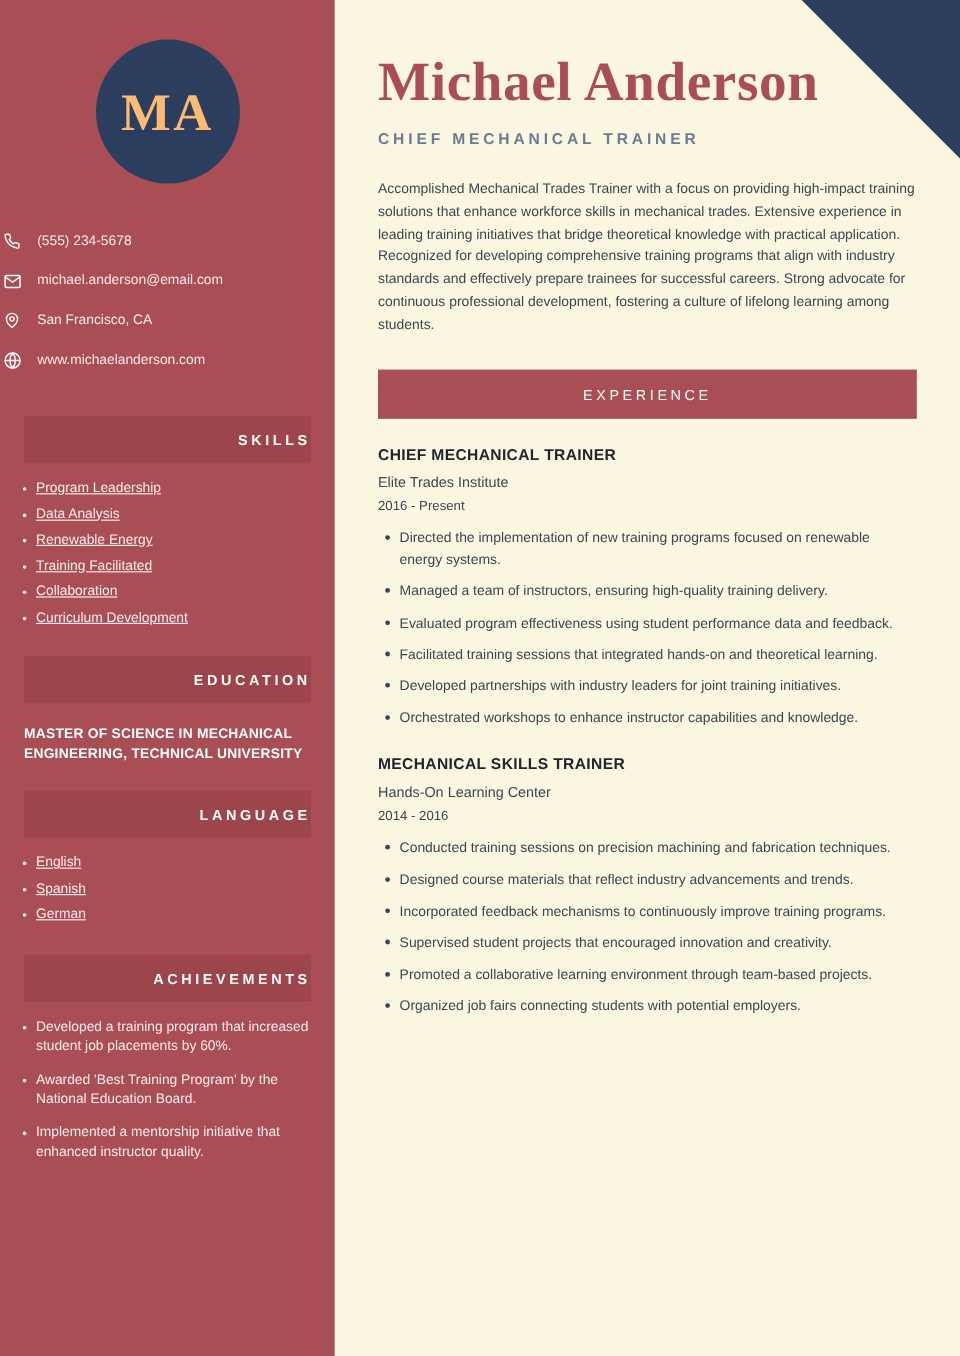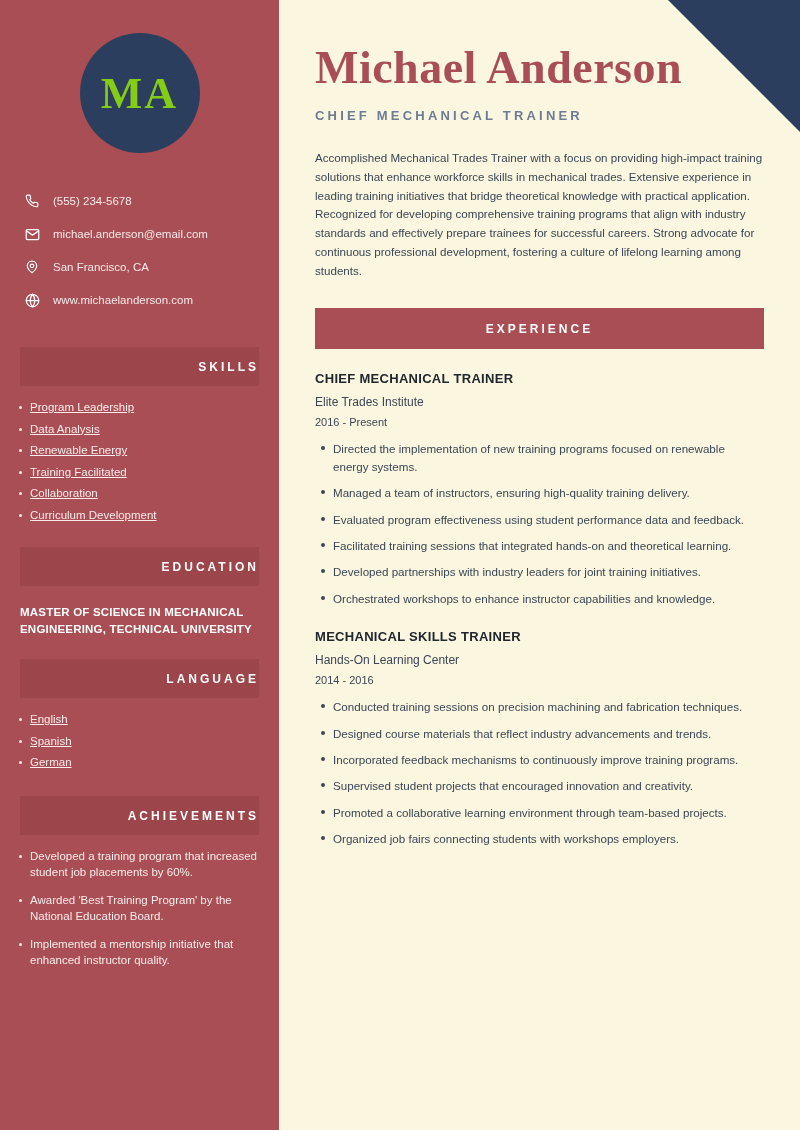--- a/index.html
+++ b/index.html
@@ -35,33 +35,32 @@
   .avatar-wrap {
     display: flex;
     justify-content: center;
     padding-top: 33px;
   }
   .avatar {
     width: 120px;
     height: 120px;
     border-radius: 50%;
     background: #2c3e5d;
-    color: #84cc16;
+    color: #fdba74;
     display: flex;
     align-items: center;
     justify-content: center;
     font-size: 44px;
     letter-spacing: 2px;
     font-weight: bold;
     font-family: "Liberation Serif", serif;
   }
 
   .contact-list {
     margin-top: 40px;
-    padding-left: 22px;
   }
   .contact-item {
     display: flex;
     align-items: center;
     margin-bottom: 17px;
     font-size: 11.5px;
     color: #f7e9e9;
   }
   .contact-icon {
     width: 20px;
@@ -158,21 +157,21 @@
     line-height: 1.62;
     color: #3b4654;
     max-width: 455px;
   }
   .main-section-head {
     background: #a84e54;
     color: #ffffff;
     text-align: center;
     font-size: 12px;
     letter-spacing: 3px;
-    font-weight: bold;
+    font-weight: normal;
     padding: 14px 0 13px;
     margin-top: 28px;
   }
   .job {
     margin-top: 22px;
   }
   .job-title {
     font-size: 13px;
     font-weight: bold;
     color: #20262e;
@@ -327,18 +326,18 @@
     <section class="job">
       <div class="job-title">MECHANICAL SKILLS TRAINER</div>
       <div class="job-company">Hands-On Learning Center</div>
       <div class="job-dates">2014 - 2016</div>
       <ul class="job-bullets">
         <li>Conducted training sessions on precision machining and fabrication techniques.</li>
         <li>Designed course materials that reflect industry advancements and trends.</li>
         <li>Incorporated feedback mechanisms to continuously improve training programs.</li>
         <li>Supervised student projects that encouraged innovation and creativity.</li>
         <li>Promoted a collaborative learning environment through team-based projects.</li>
-        <li>Organized job fairs connecting students with workshops employers.</li>
+        <li>Organized job fairs connecting students with potential employers.</li>
       </ul>
     </section>
 
   </main>
 </div>
 
 </body></html>

